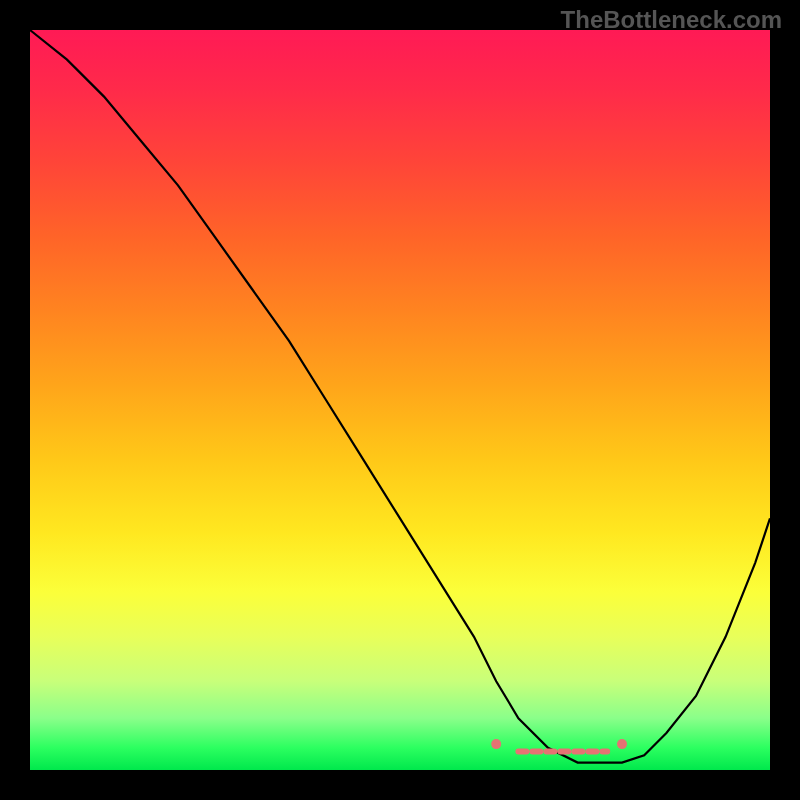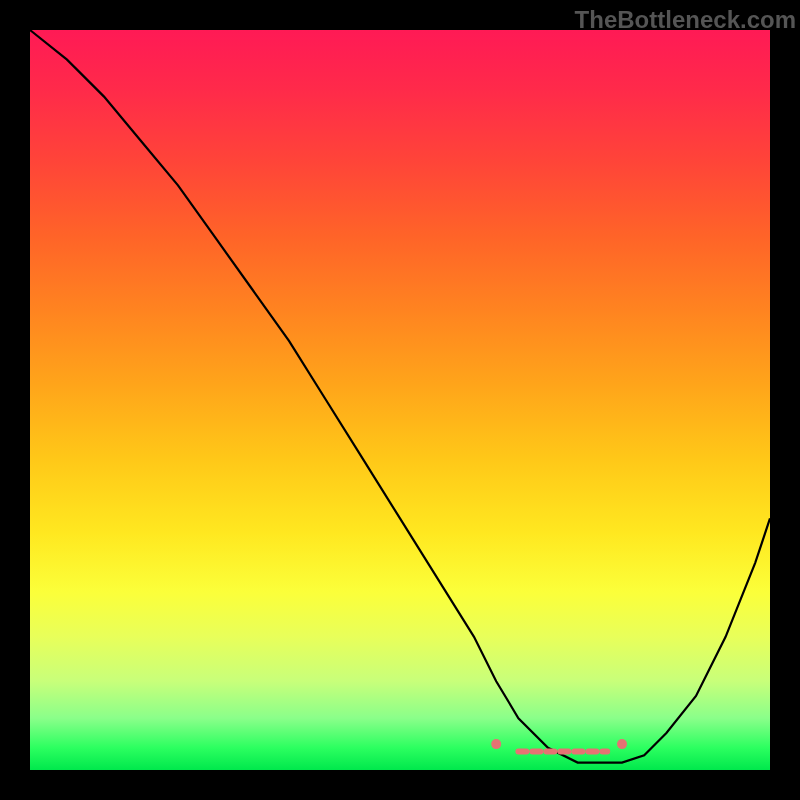--- a/index.html
+++ b/index.html
@@ -6,21 +6,21 @@
   body {
     width: 800px;
     height: 800px;
     background: #000;
     position: relative;
     font-family: Arial, sans-serif;
   }
   .watermark {
     position: absolute;
     top: 6px;
-    right: 4px;
+    right: 18px;
     color: #555;
     font-size: 24px;
     font-weight: bold;
     z-index: 10;
   }
   .plot-area {
     position: absolute;
     left: 30px;
     top: 30px;
     width: 740px;

